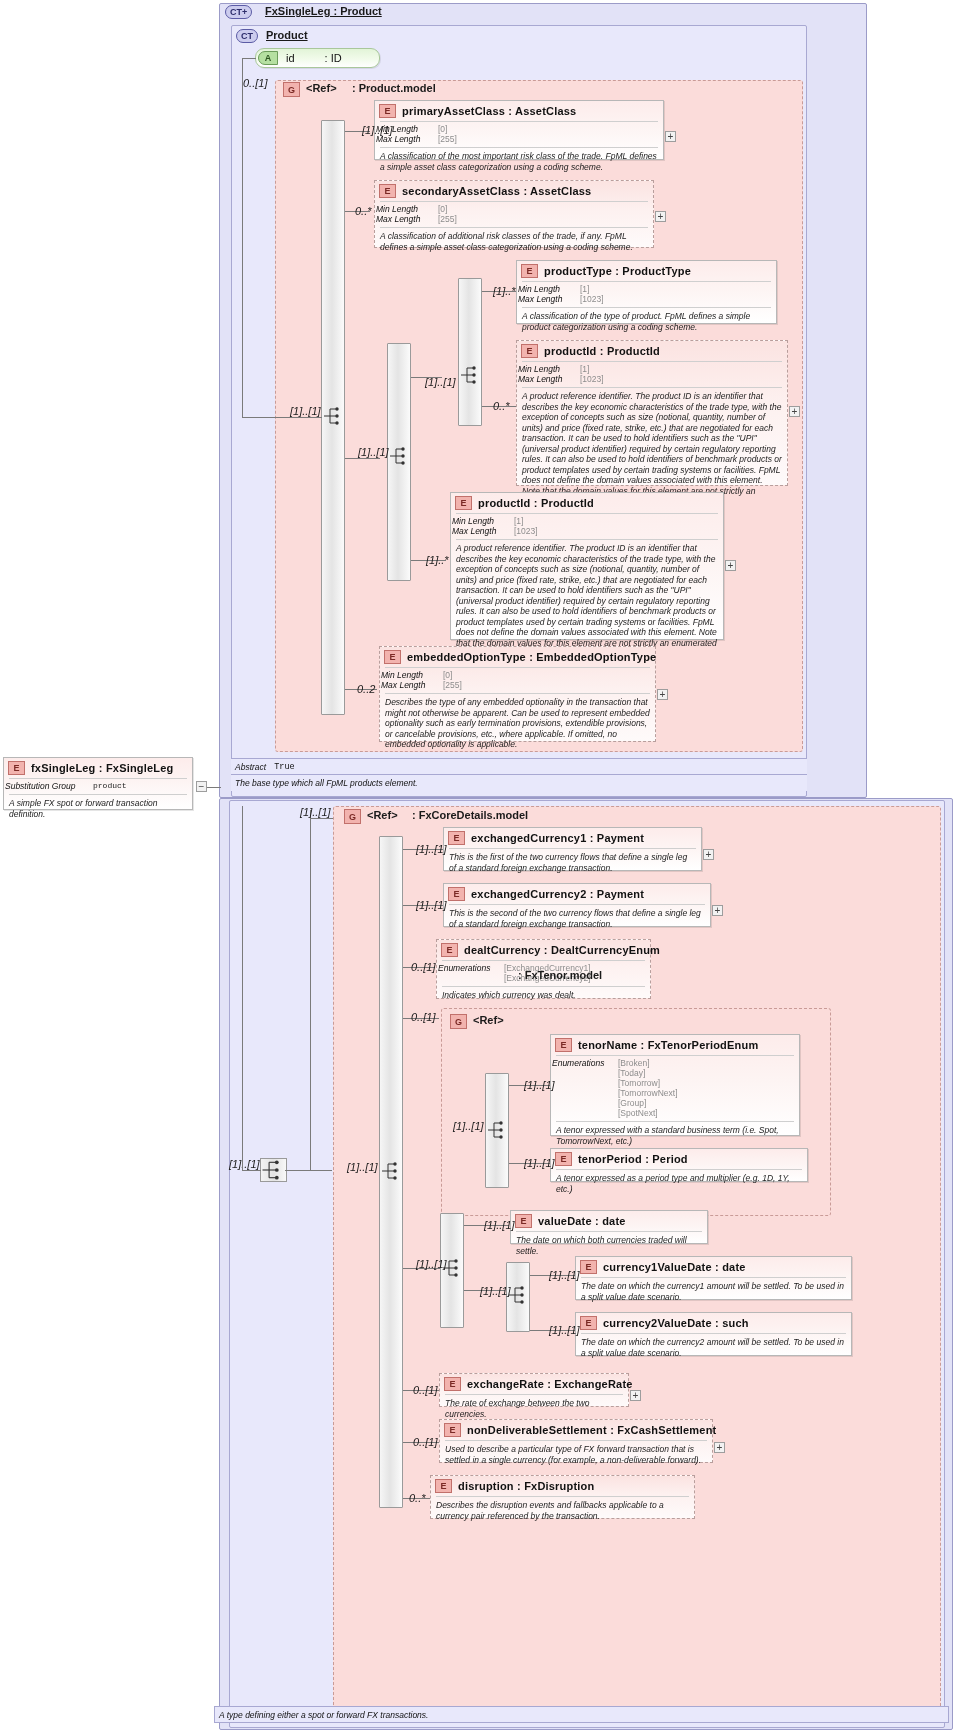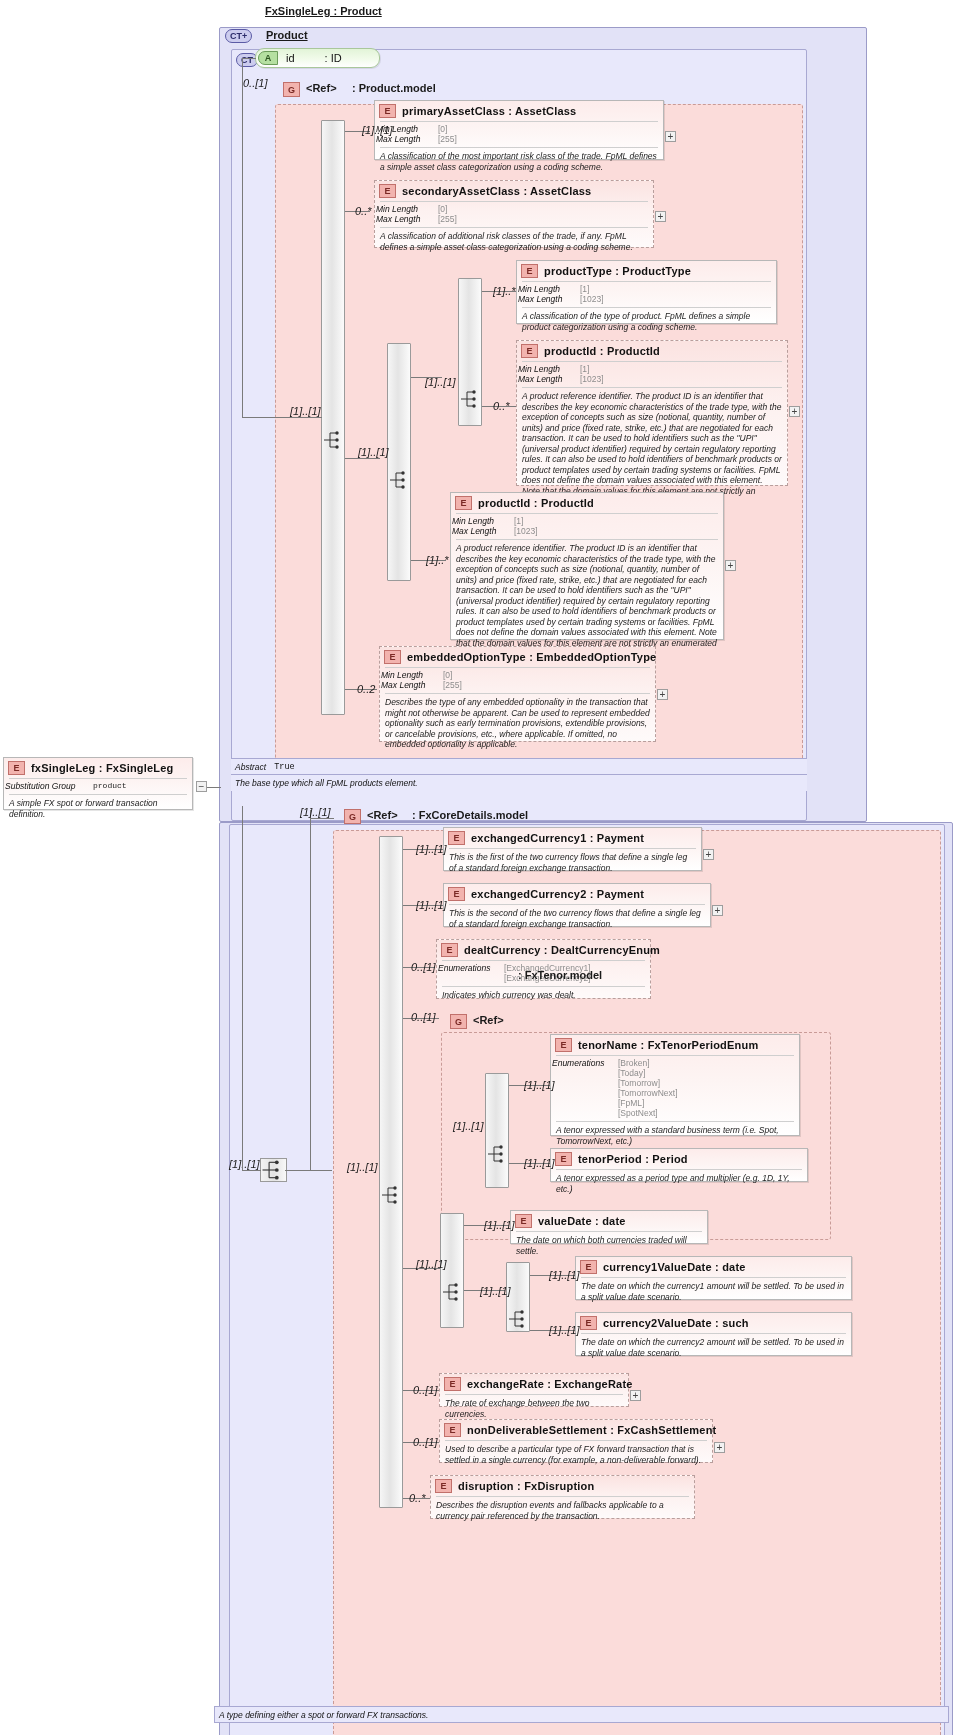--- a/index.html
+++ b/index.html
@@ -10,21 +10,21 @@
   }
   #page {
     position: relative;
     width: 961px;
     height: 1735px;
     overflow: hidden;
     background: #ffffff;
   }
 
   
-  .abs { position: absolute; margin-top: 24px; }
+  .abs { position: absolute; }
 
   
   .ct-frame {
     background: #e2e2f7;
     border: 1px solid #9b9bc8;
     border-radius: 2px;
   }
   .ct-frame-inner {
     background: #e8e8fb;
     border: 1px solid #a8a8d2;
@@ -576,21 +576,21 @@
     </div>
     <div class="node-sep"></div>
     <div class="facets">
       <div class="facet-row">
         <span class="facet-name" style="width:66px;">Enumerations</span>
         <span class="facet-val facet-vals">
           <span>[Broken]</span>
           <span>[Today]</span>
           <span>[Tomorrow]</span>
           <span>[TomorrowNext]</span>
-          <span>[FpML]</span>
+          <span>[Group]</span>
           <span>[SpotNext]</span>
         </span>
       </div>
     </div>
     <div class="node-sep"></div>
     <div class="desc">A tenor expressed with a standard business term (i.e. Spot, TomorrowNext, etc.)</div>
   </div>
   <div class="card" style="left:524px; top:1079px;">[1]..[1]</div>
 
   <div class="node" style="left:550px; top:1148px; width:258px; height:34px;">

